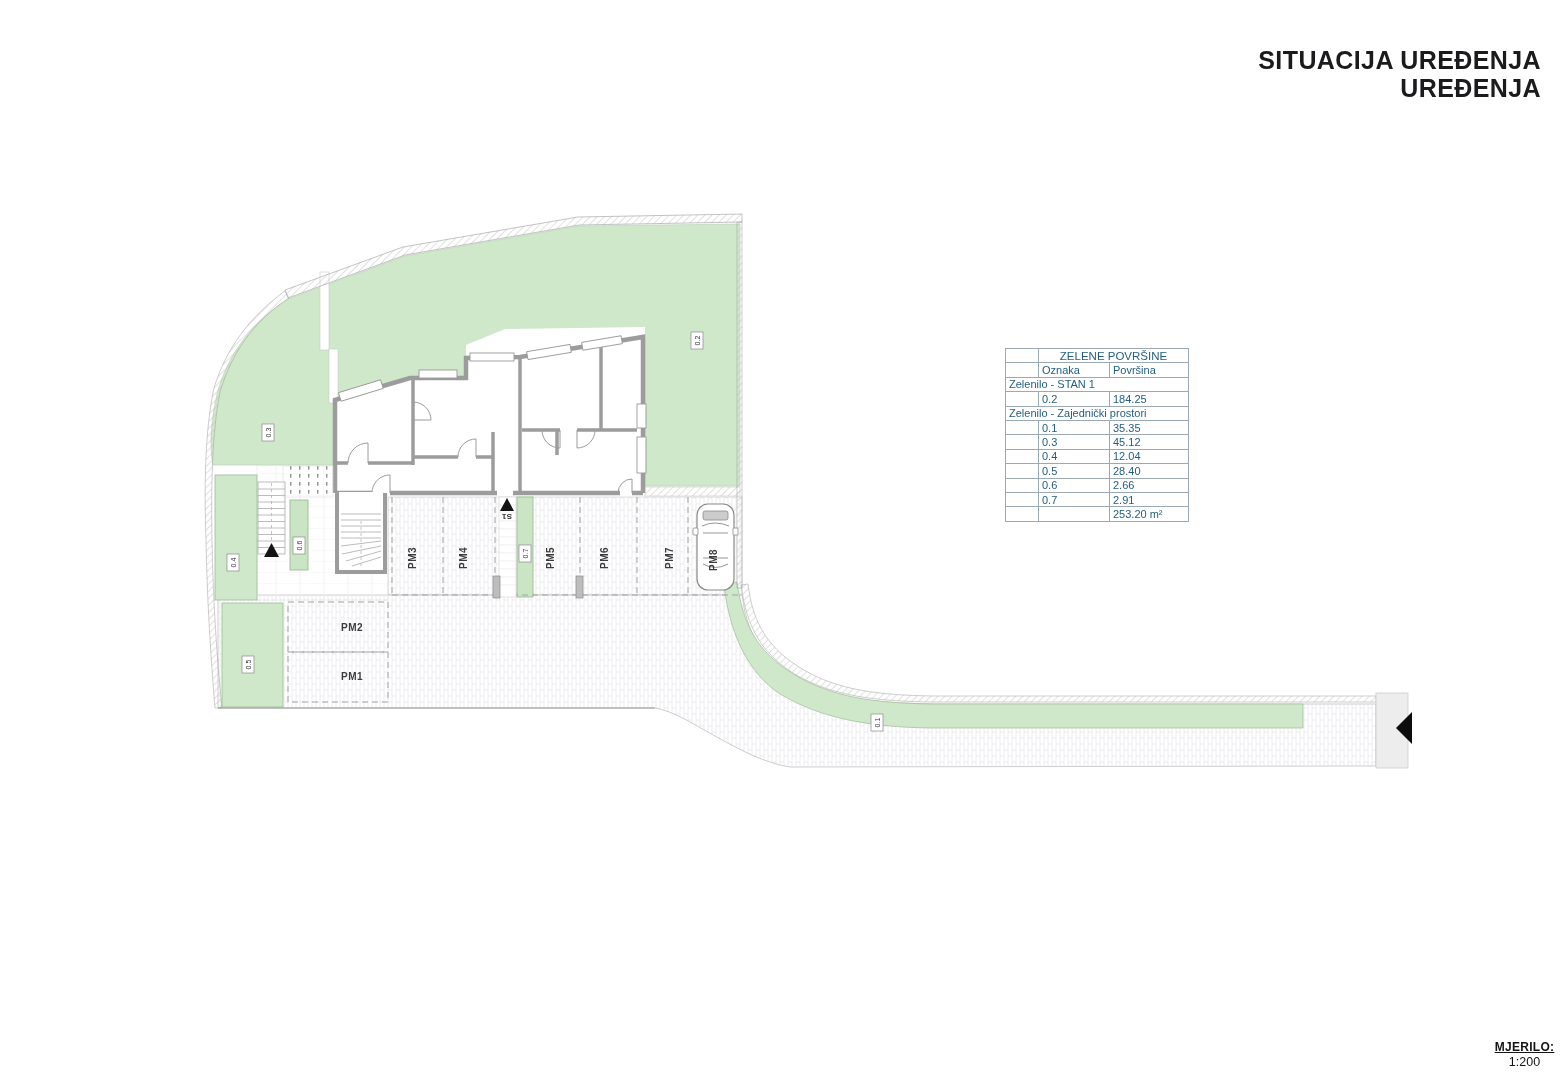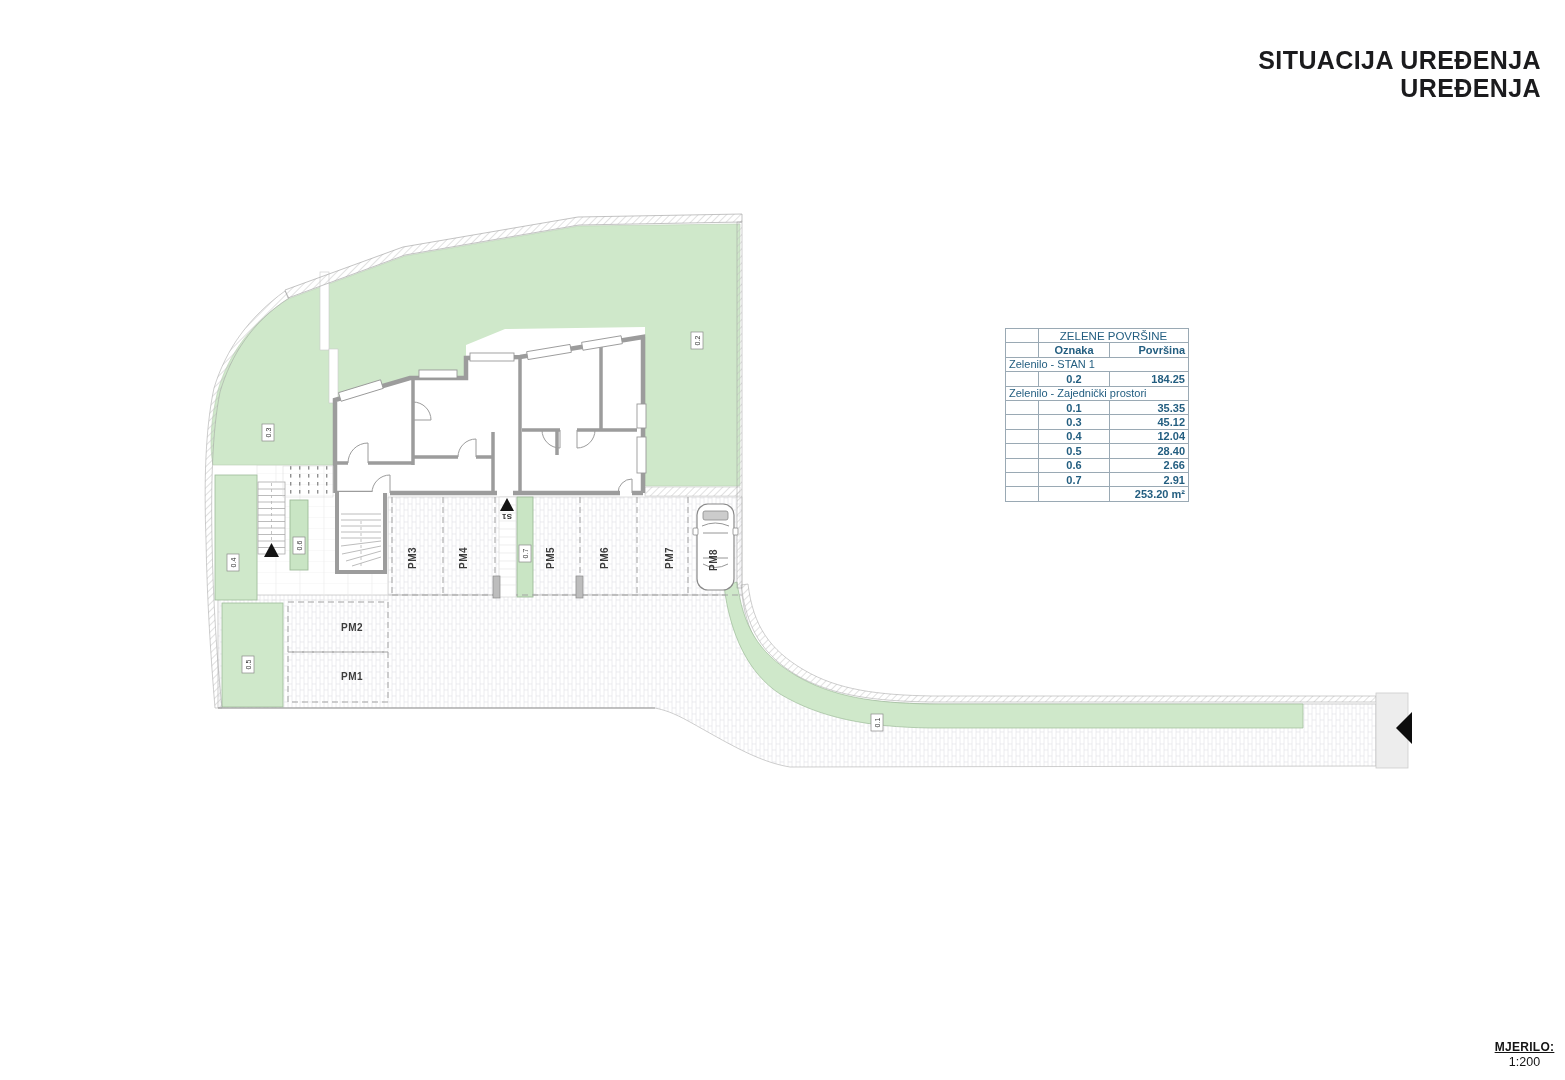--- a/index.html
+++ b/index.html
@@ -5,26 +5,26 @@
   html,body{margin:0;padding:0;background:#ffffff;font-family:"Liberation Sans",sans-serif;}
   #stage{position:relative;width:1565px;height:1080px;background:#fff;overflow:hidden;}
   .abs{position:absolute;}
   
   #main-title{top:26px;right:24px;text-align:right;font-weight:bold;font-size:25px;line-height:28px;letter-spacing:.4px;color:#1b1b1d;margin-top:20px;}
   
   #scale-block{left:1452px;top:1040px;width:145px;text-align:center;color:#141414;}
   #scale-block .lbl{font-weight:bold;font-size:12px;text-decoration:underline;letter-spacing:.3px;}
   #scale-block .val{font-size:12.5px;margin-top:1px;}
   
-  #legend{left:972px;top:328px;padding-left:33px;}
+  #legend{left:972px;top:348px;padding-left:33px;}
   #legend table{border-collapse:collapse;color:#235e80;font-size:11px;}
   #legend td{border:1px solid #9aa9b4;height:13.4px;padding:0 3px;white-space:nowrap;}
   #legend .c1{width:26px;}
-  #legend .c2{width:64px;text-align:center;font-weight:bold;}
-  #legend .c3{width:72px;text-align:right;font-weight:bold;}
+  #legend .c2{width:64px;text-align:left;}
+  #legend .c3{width:72px;text-align:left;}
   #legend .t-title td{text-align:center;font-size:11.5px;}
   #legend .t-sec td{text-align:left;border-radius:6px;}
   svg text{font-family:"Liberation Sans",sans-serif;}
   .pm-label{font-size:10px;font-weight:bold;fill:#3c3c3c;letter-spacing:.5px;}
   .zone-label{font-size:7px;fill:#333;}
 </style>
 </head>
 <body>
 
 <div id="stage">

